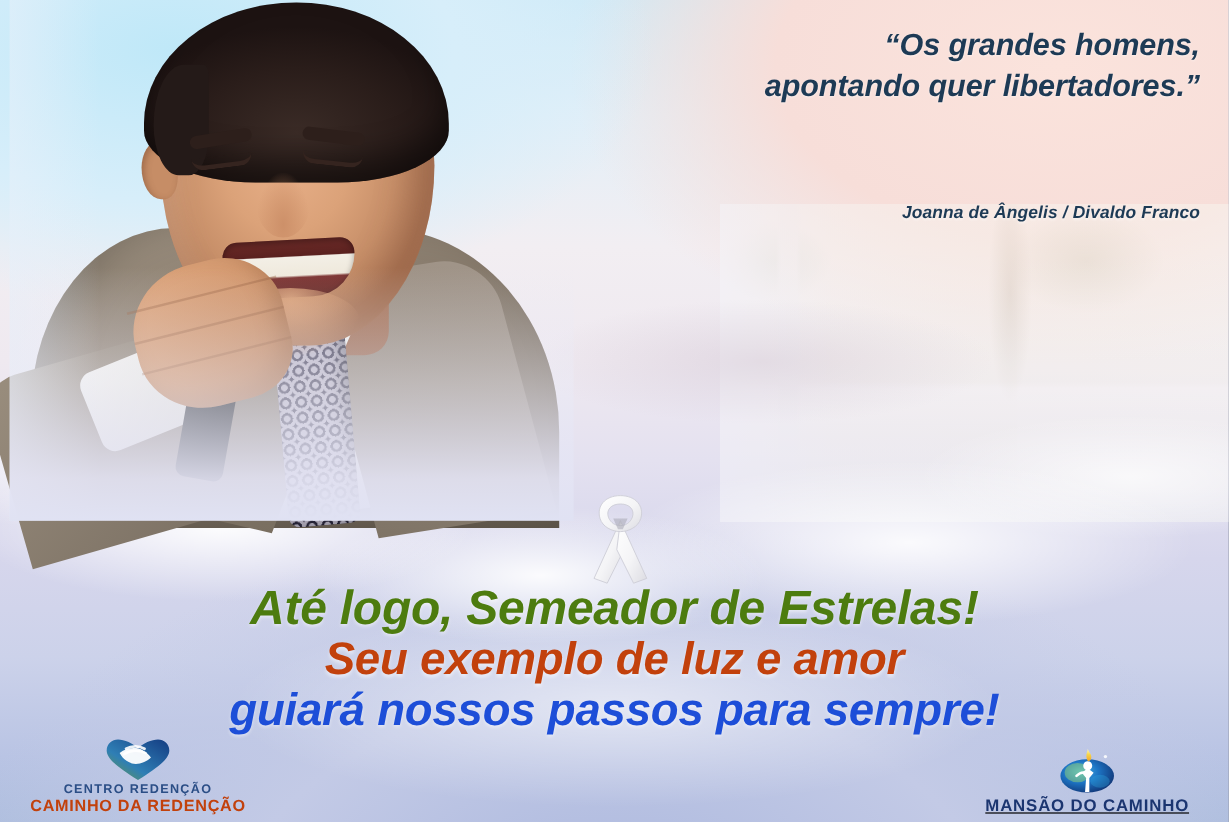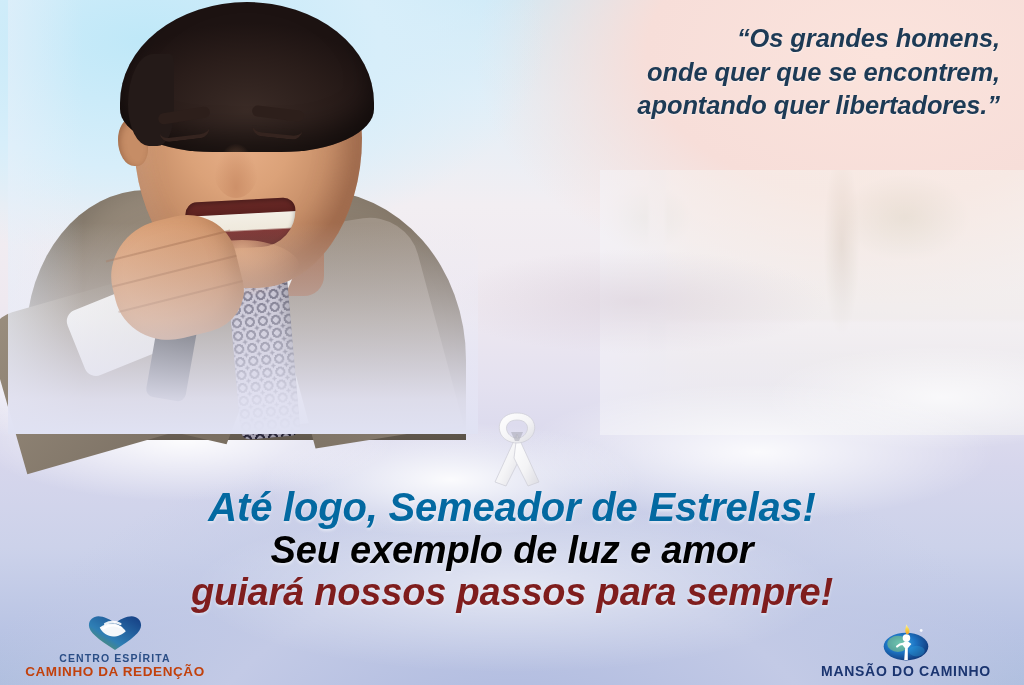--- a/index.html
+++ b/index.html
@@ -251,21 +251,21 @@
     line-height: 1.02;
   }
   #headline .hl { display:block; white-space:nowrap; }
   #hl-1 { font-size: 40px; color:#2135a8; text-shadow: 0 2px 3px rgba(255,255,255,.5); letter-spacing:-.2px; }
   #hl-2 { font-size: 38px; color:#2558b6; text-shadow: 0 2px 3px rgba(255,255,255,.5); margin-top:3px; letter-spacing:-.2px;}
   #hl-3 { font-size: 38px; color:#2a86c6; text-shadow: 0 2px 3px rgba(255,255,255,.45); margin-top:3px; letter-spacing:-.2px;}
 
   
   .logo-block { position:absolute; bottom:6px; text-align:center; }
   #logo-left  { left: 10px;  width: 210px; }
-  #logo-right { right: 8px;  width: 220px; }
+  #logo-right { right: 8px;  width: 220px; text-decoration: underline; }
   .logo-mark { height: 36px; display:flex; justify-content:center; align-items:flex-end; }
   .logo-text { margin-top: 1px; }
   .logo-text .l1 {
     display:block; color:#2b4e86; font-weight:bold; font-size:10.5px; letter-spacing:1.1px;
   }
   .logo-text .l2 {
     display:block; color:#c2410c; font-weight:bold; font-size:13.5px; letter-spacing:.6px;
   }
   #logo-right .logo-text .l2 { font-size:14px; color:#1b3570; letter-spacing:.7px; }
 </style>
@@ -307,23 +307,23 @@
     <div class="p-hand">
         <i></i>
         <i></i>
         <i></i>
       </div>
     <div id="portrait-fade"></div>
   </div>
 
   <div id="quote" style="color: rgb(29, 58, 85);">
     <span class="ql">“Os grandes homens,</span>
-    <span class="ql">onde quer que se encontrem,</span>
     <span class="ql">apontando quer libertadores.”</span>
   </div>
+  <div id="quote-attr" style="color: rgb(29, 58, 85);">Joanna de Ângelis / Divaldo Franco</div>
 
   <div id="ribbon">
     <svg viewBox="0 0 66 78" width="66" height="78" aria-hidden="true">
       <defs>
         <linearGradient id="rbg" x1="0" y1="0" x2="1" y2="1">
           <stop offset="0%" stop-color="#ffffff"></stop>
           <stop offset="55%" stop-color="#f4f4f6"></stop>
           <stop offset="100%" stop-color="#dcdce2"></stop>
         </linearGradient>
       </defs>
@@ -331,23 +331,23 @@
         <path d="M33 24 L11 72 L22 76 L36 48 Z"></path>
         <path d="M33 24 L55 72 L44 76 L30 48 Z"></path>
         <path d="M33 3 C20 3 13 12 16 22 C18 29 26 33 33 33 C40 33 48 29 50 22 C53 12 46 3 33 3 Z
                  M33 10 C41 10 45 15 43 21 C41 26 37 28 33 28 C29 28 25 26 23 21 C21 15 25 10 33 10 Z"></path>
       </g>
       <path d="M27 22 L39 22 L35 31 L31 31 Z" fill="#a8a8b4" opacity=".55"></path>
     </svg>
   </div>
 
   <div id="headline">
-    <span class="hl" id="hl-1" style="color: #0369a1;">Até logo, Semeador de Estrelas!</span>
-    <span class="hl" id="hl-2" style="color: #000000;">Seu exemplo de luz e amor</span>
-    <span class="hl" id="hl-3" style="color: #7f1d1d;">guiará nossos passos para sempre!</span>
+    <span class="hl" id="hl-1" style="color: #4d7c0f;">Até logo, Semeador de Estrelas!</span>
+    <span class="hl" id="hl-2" style="color: #c2410c;">Seu exemplo de luz e amor</span>
+    <span class="hl" id="hl-3" style="color: #1d4ed8;">guiará nossos passos para sempre!</span>
   </div>
 
   <div class="logo-block" id="logo-left">
     <div class="logo-mark">
       <svg viewBox="0 0 62 40" width="58" height="36" aria-hidden="true">
         <defs>
           <linearGradient id="hg" x1="0" y1="1" x2="1" y2="0">
             <stop offset="0%" stop-color="#6d9a3d"></stop>
             <stop offset="38%" stop-color="#2f7fb5"></stop>
             <stop offset="100%" stop-color="#143c82"></stop>
@@ -355,21 +355,21 @@
         </defs>
         <path d="M31 39 C12 27 2 19 2 11.5 C2 5.5 7 1.5 12.5 1.5 C18 1.5 27 5 31 10
                  C35 5 44 1.5 49.5 1.5 C55 1.5 60 5.5 60 11.5 C60 19 50 27 31 39 Z" fill="url(#hg)"></path>
         <path d="M14 14 C20 9 29 8 35 11 C38 12.5 41 15 43 18 C40 21 34 24 29 24
                  C23 24 17 20 14 14 Z" fill="#ffffff" opacity=".95"></path>
         <path d="M20 10 C25 7 32 7 37 10" stroke="#ffffff" stroke-width="2.6" fill="none" opacity=".9" stroke-linecap="round"></path>
         <path d="M18 15 C24 11 32 11 38 14" stroke="#ffffff" stroke-width="2.4" fill="none" opacity=".85" stroke-linecap="round"></path>
       </svg>
     </div>
     <div class="logo-text">
-      <span class="l1">CENTRO ESPÍRITA</span>
+      <span class="l1">CENTRO REDENÇÃO</span>
       <span class="l2">CAMINHO DA REDENÇÃO</span>
     </div>
   </div>
 
   <div class="logo-block" id="logo-right">
     <div class="logo-mark">
       <svg viewBox="0 0 56 42" width="50" height="38" aria-hidden="true">
         <defs>
           <radialGradient id="gg" cx="38%" cy="38%" r="72%">
             <stop offset="0%" stop-color="#49b7e8"></stop>

